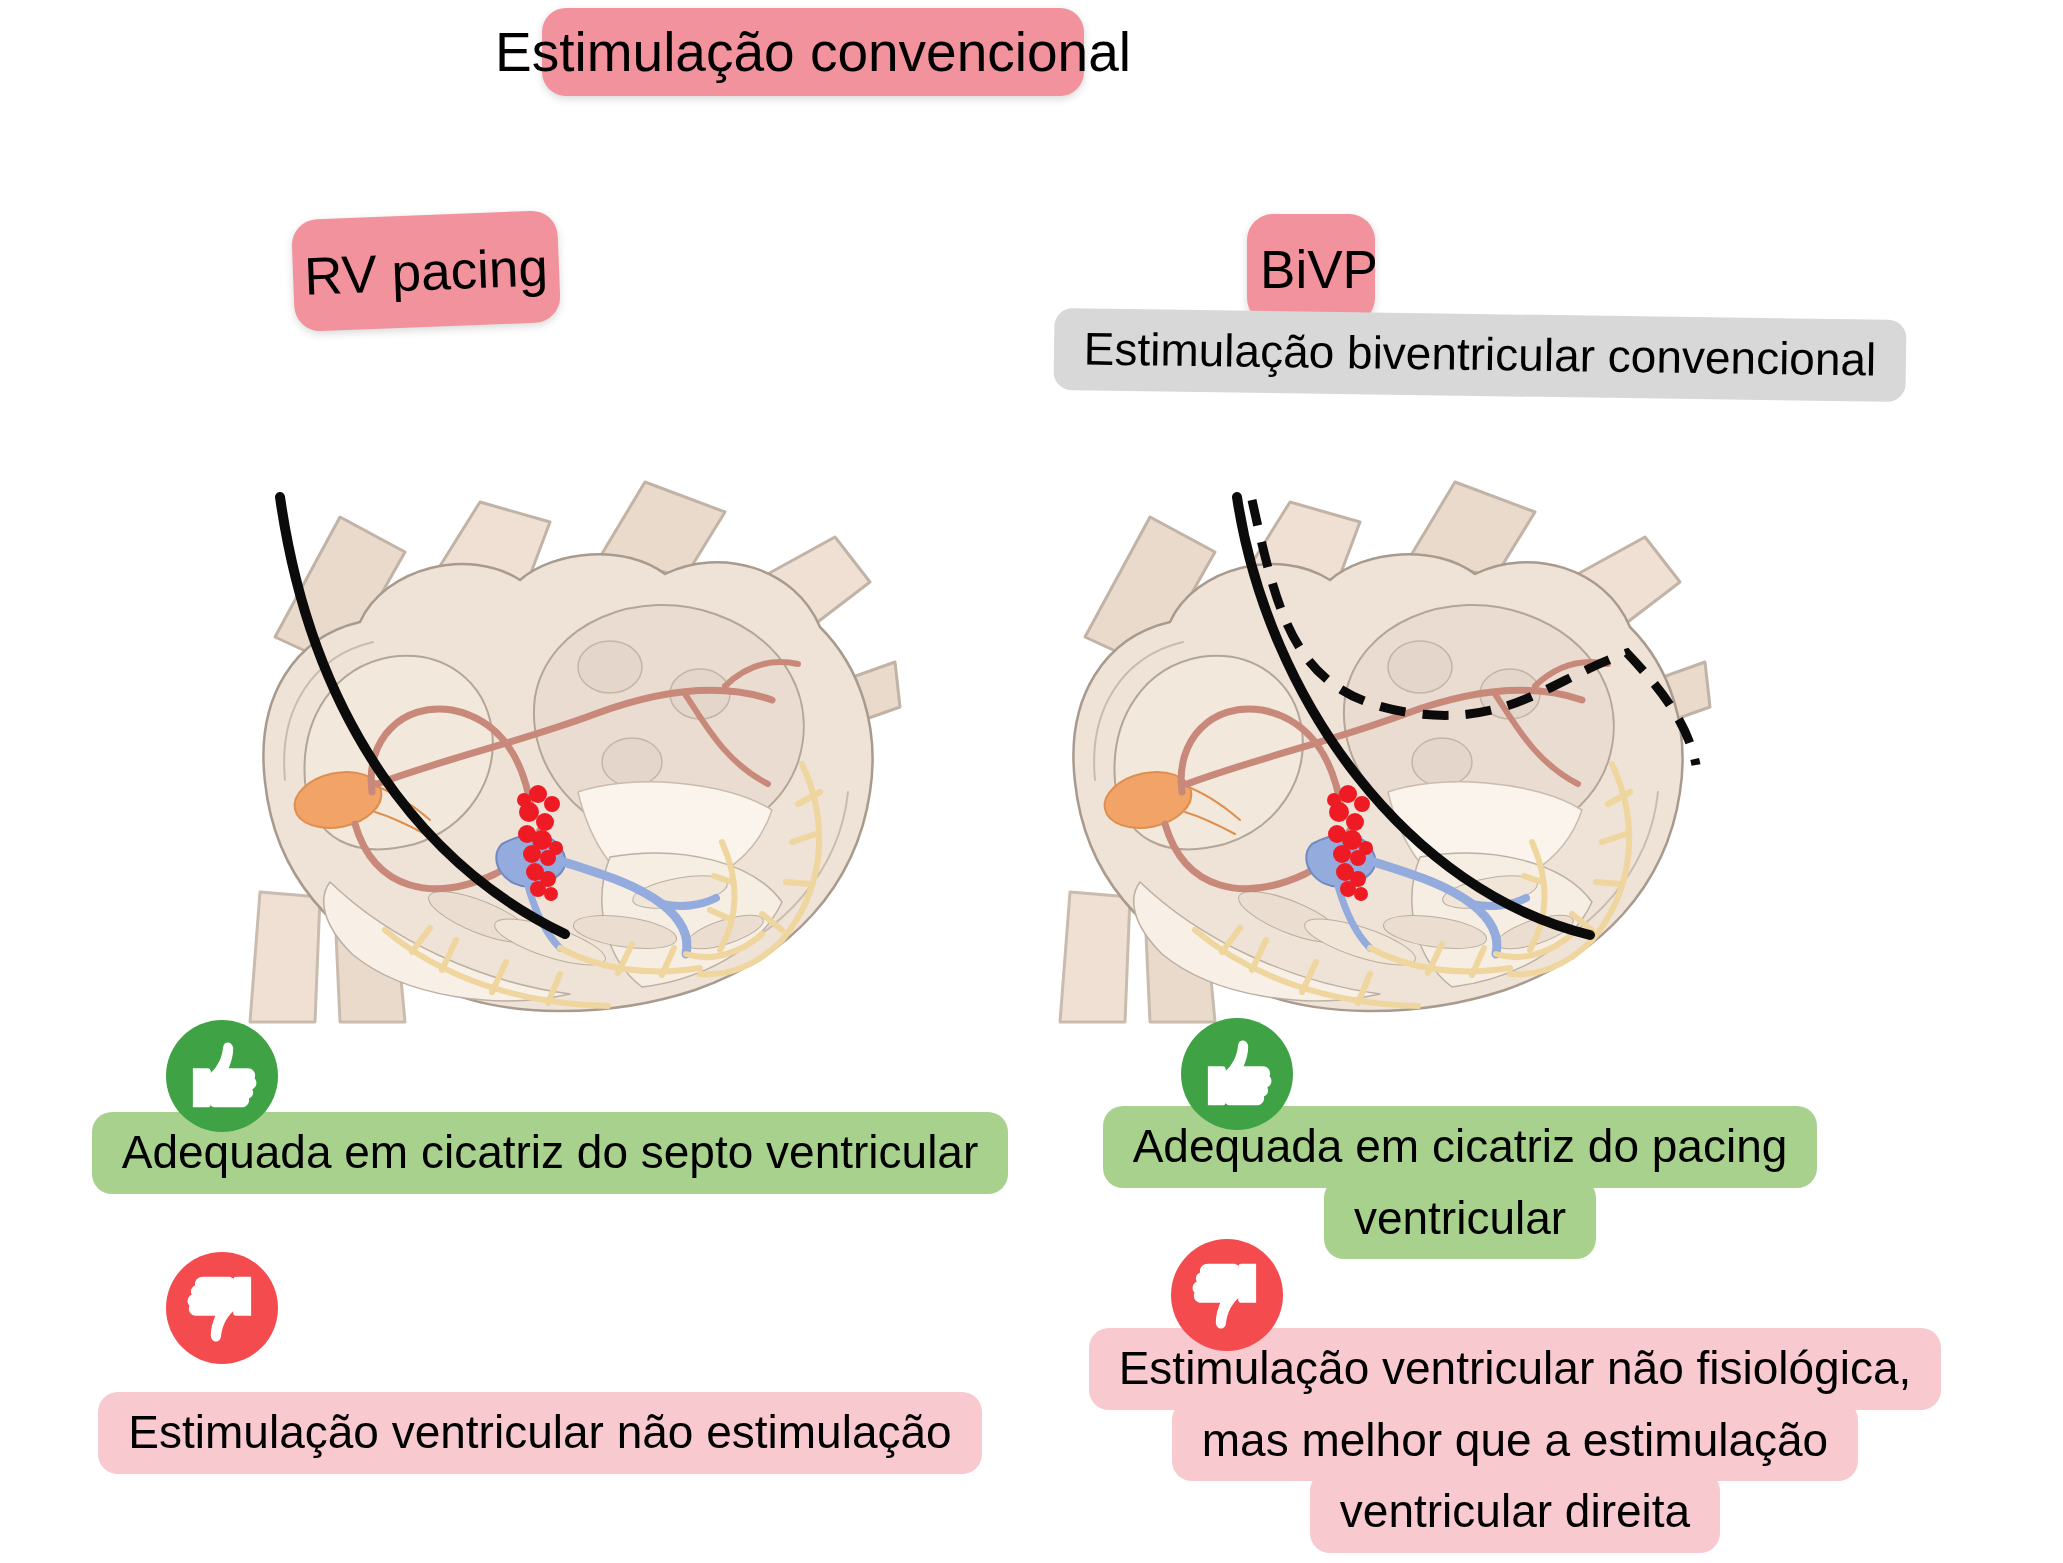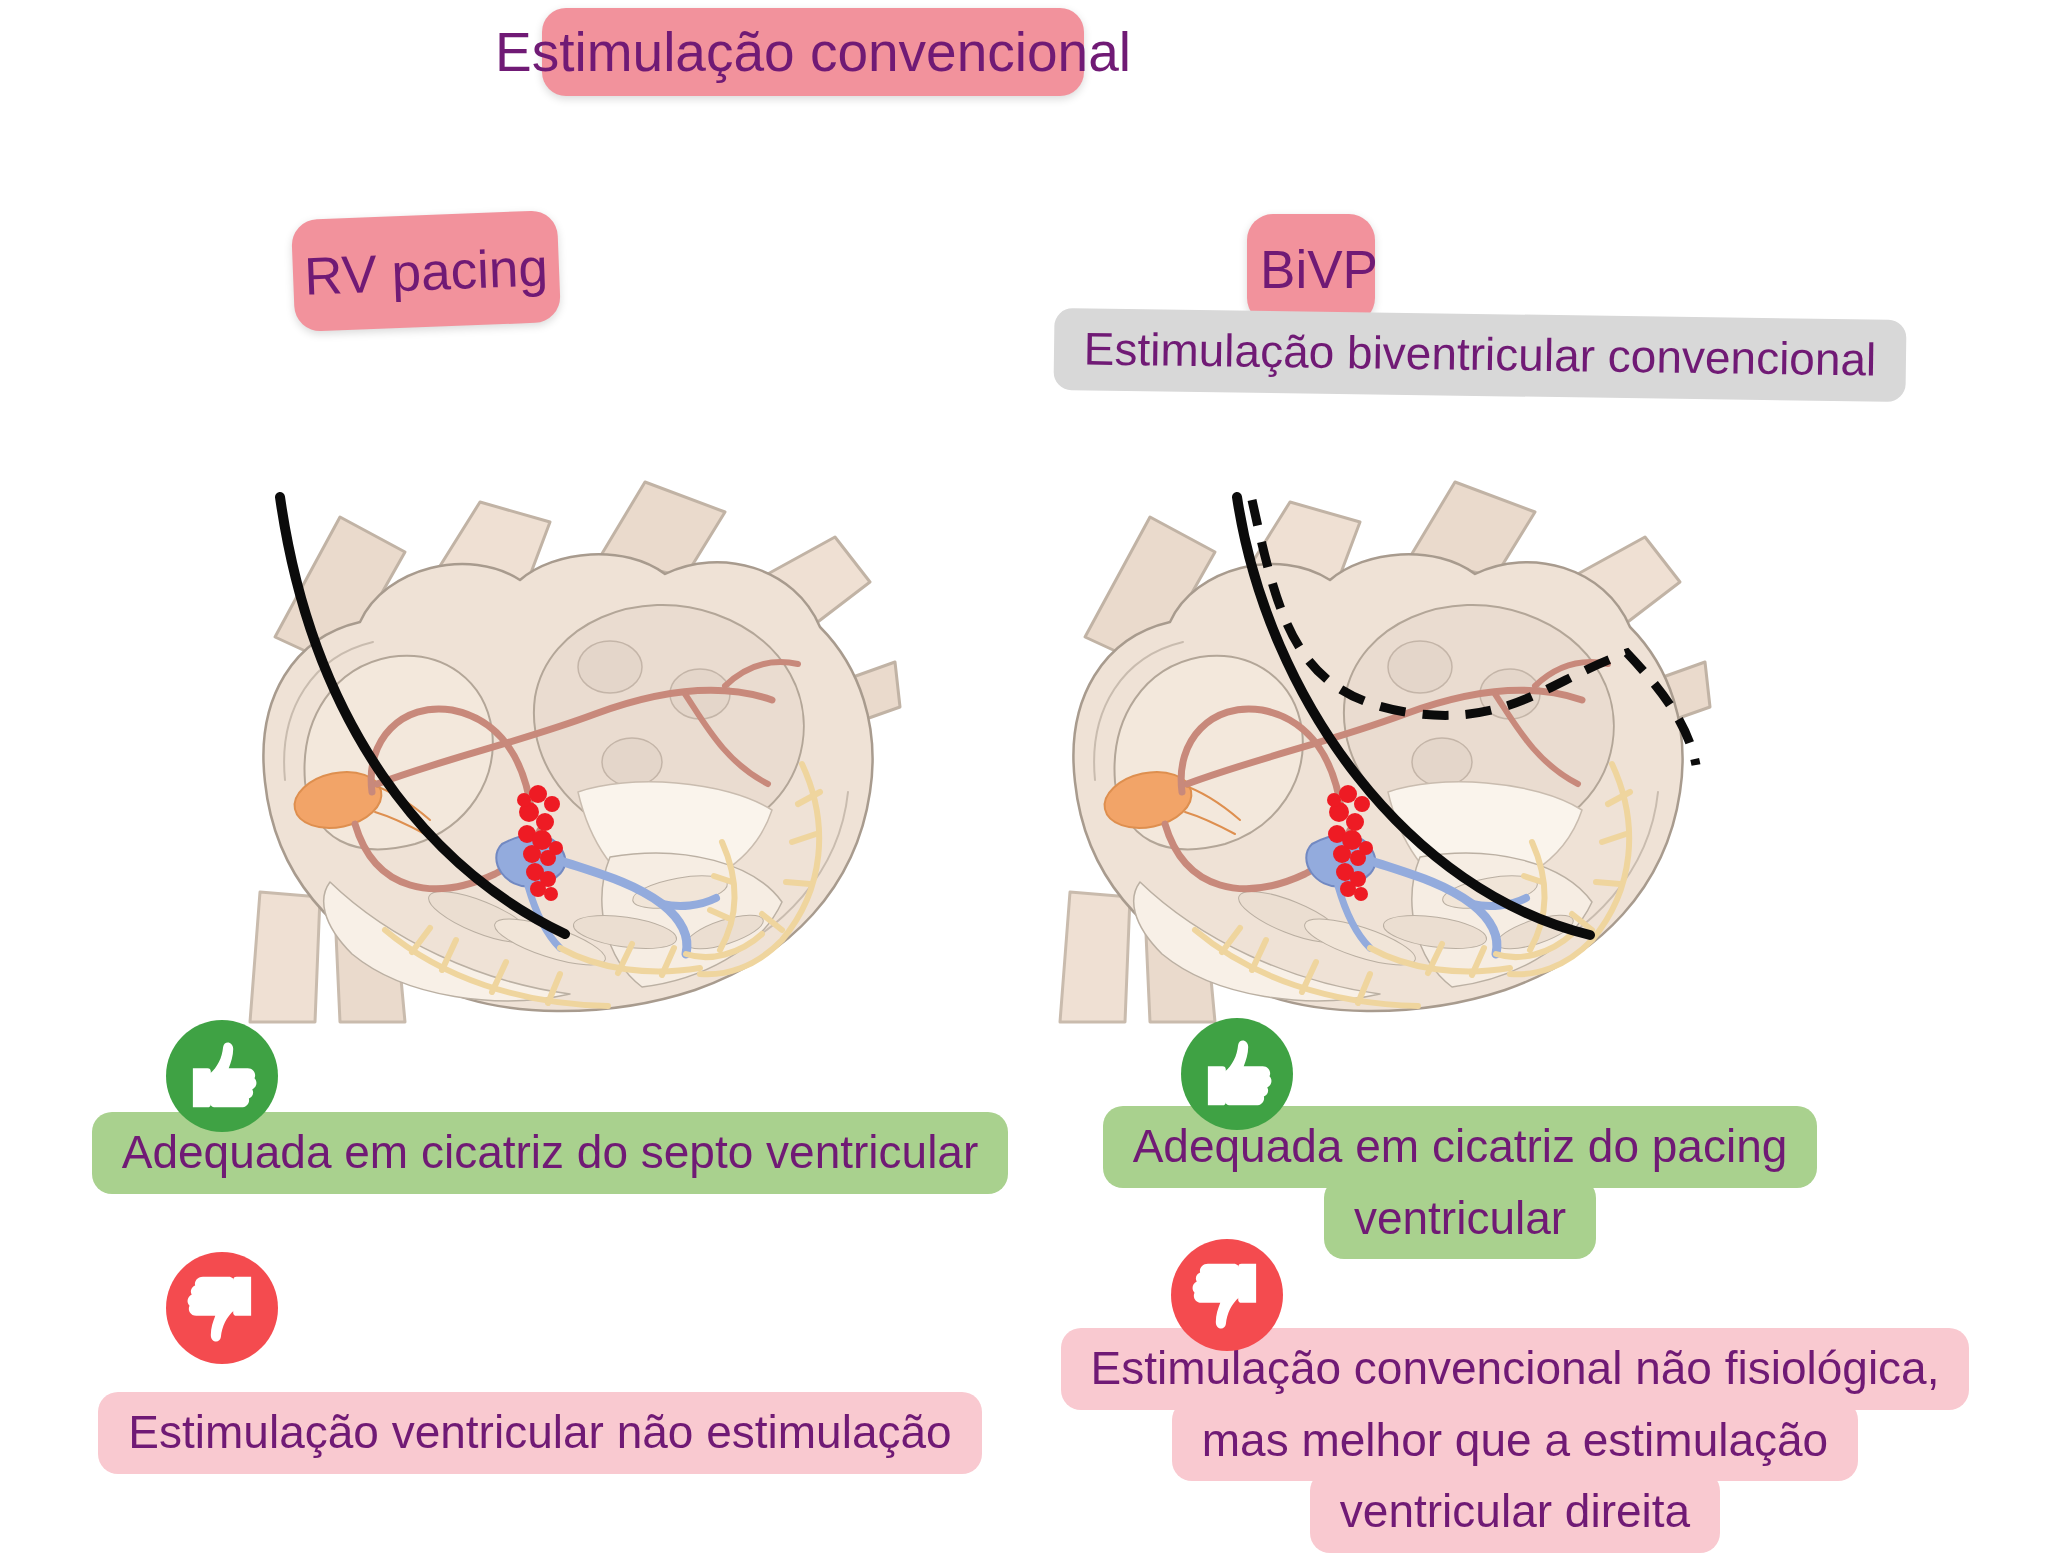--- a/index.html
+++ b/index.html
@@ -1,18 +1,18 @@
 <!DOCTYPE html>
 <html><head>
 <meta charset="utf-8">
 <style>
   html,body{margin:0;padding:0;background:#ffffff;}
   #canvas{
     position:relative;width:2063px;height:1563px;background:#ffffff;overflow:hidden;
-    font-family:"Liberation Sans","DejaVu Sans",sans-serif;color:#701a75;
+    font-family:"Liberation Sans","DejaVu Sans",sans-serif;color:#000000;
   }
   .pill{
     position:absolute;display:flex;align-items:center;justify-content:center;
     background:#F2929C;border-radius:26px;box-shadow:0 3px 8px rgba(0,0,0,.15);
     white-space:nowrap;
   }
   #title-pill{left:542px;top:8px;width:542px;height:88px;font-size:55px;border-radius:24px;}
   #rv-tag{left:293px;top:215px;width:266px;height:112px;font-size:53px;transform:rotate(-2.2deg);}
   #bivp-tag{left:1247px;top:214px;width:112px;height:110px;font-size:53px;padding-left:16px;}
   .stack{position:absolute;display:flex;flex-direction:column;align-items:center;}
@@ -197,18 +197,18 @@
     <span class="hl">ventricular</span>
   </div>
 
   <svg id="bivp-con-icon" class="thumb" viewBox="0 0 100 100">
     <circle cx="50" cy="50" r="50" fill="#F44B4F"></circle>
       <g transform="rotate(180 50 50)">
         <use href="#thumb-hand"></use>
       </g>
   </svg>
   <div id="bivp-con-box" class="stack pink">
-    <span class="hl">Estimulação convencional não fisiológica,</span>
+    <span class="hl">Estimulação ventricular não fisiológica,</span>
     <span class="hl">mas melhor que a estimulação</span>
     <span class="hl">ventricular direita</span>
   </div>
 
 </div>
 
 </body></html>

